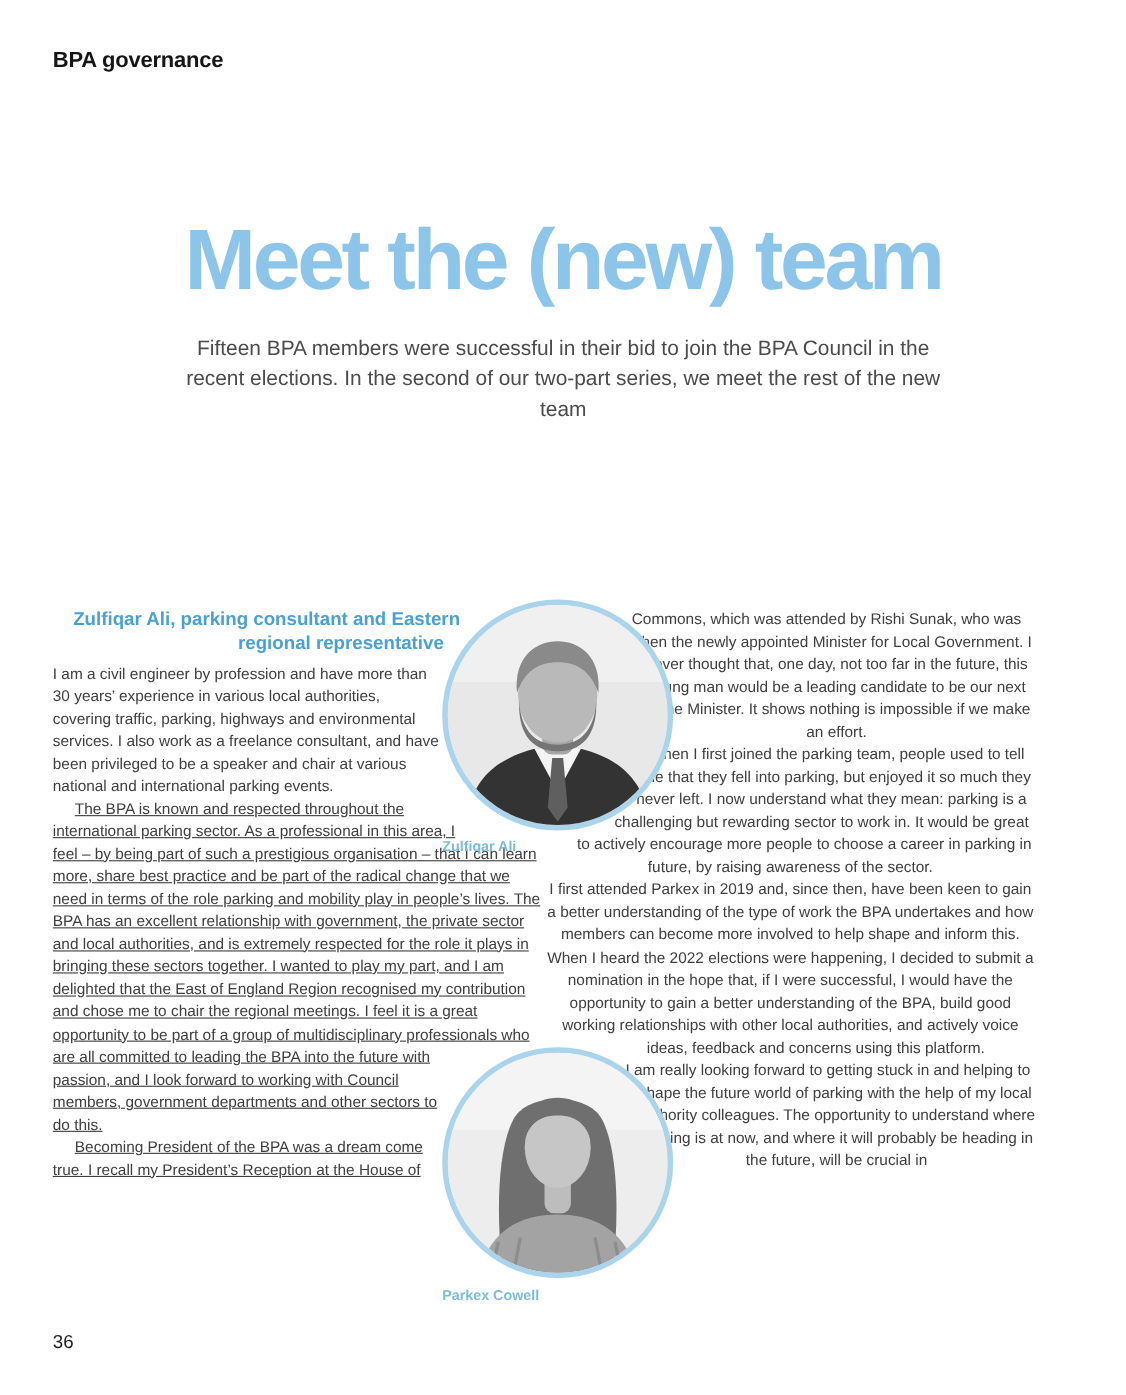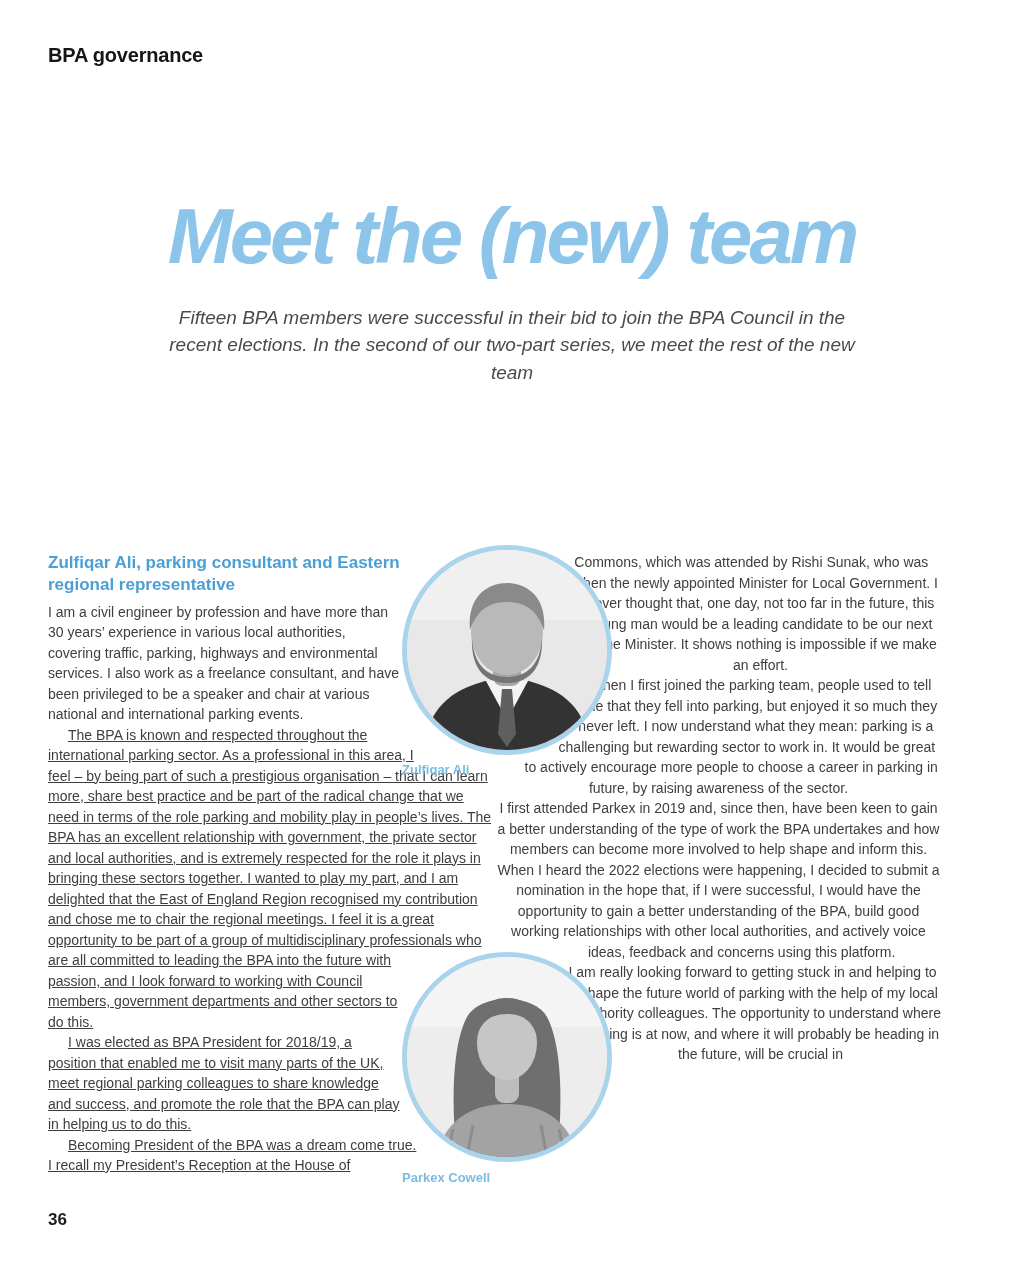--- a/index.html
+++ b/index.html
@@ -11,38 +11,38 @@
   }
   html,body{margin:0;padding:0;background:#ffffff;}
   .page{
     position:relative;width:947px;height:1268px;overflow:hidden;background:#fff;
     font-family:"Liberation Sans", sans-serif;color:var(--body-gray);
   }
   .kicker{
     position:absolute;left:48px;top:44px;
     font-size:20px;font-weight:bold;color:#151515;letter-spacing:-0.2px;
   }
-  .hero{position:absolute;left:0;top:196px;width:1024px;text-align:center;font-style:italic;}
+  .hero{position:absolute;left:0;top:196px;width:1024px;text-align:center;}
   .hero-title{
     margin:0;font-size:78px;font-weight:bold;letter-spacing:-3px;
     color:var(--title-blue);line-height:1.05;
   }
   .hero-sub{
     margin:26px auto 0;width:712px;font-size:19px;line-height:1.45;color:#4b4b4b;
   }
   .content{position:absolute;left:48px;top:552px;width:928px;display:flex;}
   .col{font-size:14px;line-height:20.5px;color:var(--body-gray);}
   .col-left{width:447px;text-align:left;}
   .col-right{width:447px;text-align:center;}
   .col p{margin:0;}
   .col-left p + p{text-indent:20px;text-decoration:underline;}
   h3{
     font-size:17px;line-height:1.28;font-weight:bold;color:var(--heading-blue);
   }
-  .col-left h3{margin:0 0 6px 0;}
+  .col-left h3{margin:0 0 6px 0;text-align:right;}
   .col-right h3{margin:14px 0 6px 0;text-align:center;}
   
   .fl{background:transparent;}
   .col-left .shape1{float:right;width:93px;height:233px;shape-outside:circle(117px at 105px 98px);}
   .col-left .spacer{float:right;clear:right;width:0;height:172px;}
   .col-left .shape2{float:right;clear:right;width:93px;height:235px;shape-outside:circle(117px at 105px 100px);}
   .col-right .shape1{float:left;width:84px;height:233px;shape-outside:circle(117px at -22px 98px);}
   .col-right .spacer{float:left;clear:left;width:0;height:172px;}
   .col-right .shape2{float:left;clear:left;width:84px;height:235px;shape-outside:circle(117px at -22px 100px);}
   
@@ -53,21 +53,21 @@
   .photo svg{display:block;width:100%;height:100%;}
   .photo1{left:402px;top:545px;}
   .photo2{left:402px;top:952px;}
   .caption{
     position:absolute;width:210px;
     font-size:13px;font-weight:bold;color:var(--caption-blue);
   }
   .cap1{left:402px;top:762px;}
   .cap2{left:402px;top:1170px;}
   .page-number{
-    position:absolute;left:48px;top:1210px;font-size:17px;font-weight:bold;color:#1c1c1c;text-align:right;
+    position:absolute;left:48px;top:1210px;font-size:17px;font-weight:normal;color:#1c1c1c;text-align:right;
   }
 </style>
 </head>
 <body>
 
 <div class="page">
 
   <div class="kicker">BPA governance</div>
 
   <section class="hero">
@@ -77,21 +77,20 @@
 
   <section class="content">
 
     <div class="col col-left">
       <div class="fl shape1"></div>
       <div class="fl spacer"></div>
       <div class="fl shape2"></div>
       <h3>Zulfiqar Ali, parking consultant and Eastern regional representative</h3>
       <p>I am a civil engineer by profession and have more than 30 years’ experience in various local authorities, covering traffic, parking, highways and environmental services. I also work as a freelance consultant, and have been privileged to be a speaker and chair at various national and international parking events.</p>
       <p>The BPA is known and respected throughout the international parking sector. As a professional in this area, I feel – by being part of such a prestigious organisation – that I can learn more, share best practice and be part of the radical change that we need in terms of the role parking and mobility play in people’s lives. The BPA has an excellent relationship with government, the private sector and local authorities, and is extremely respected for the role it plays in bringing these sectors together. I wanted to play my part, and I am delighted that the East of England Region recognised my contribution and chose me to chair the regional meetings. I feel it is a great opportunity to be part of a group of multidisciplinary professionals who are all committed to leading the BPA into the future with passion, and I look forward to working with Council members, government departments and other sectors to do this.</p>
-      <p>I was elected as BPA President for 2018/19, a position that enabled me to visit many parts of the UK, meet regional parking colleagues to share knowledge and success, and promote the role that the BPA can play in helping us to do this.</p>
       <p>Becoming President of the BPA was a dream come true. I recall my President’s Reception at the House of</p>
     </div>
 
     <div class="col col-right">
       <div class="fl shape1"></div>
       <div class="fl spacer"></div>
       <div class="fl shape2"></div>
       <p>Commons, which was attended by Rishi Sunak, who was then the newly appointed Minister for Local Government. I never thought that, one day, not too far in the future, this young man would be a leading candidate to be our next Prime Minister. It shows nothing is impossible if we make an effort.</p>
       <p>When I first joined the parking team, people used to tell me that they fell into parking, but enjoyed it so much they never left. I now understand what they mean: parking is a challenging but rewarding sector to work in. It would be great to actively encourage more people to choose a career in parking in future, by raising awareness of the sector.</p>
       <p>I first attended Parkex in 2019 and, since then, have been keen to gain a better understanding of the type of work the BPA undertakes and how members can become more involved to help shape and inform this. When I heard the 2022 elections were happening, I decided to submit a nomination in the hope that, if I were successful, I would have the opportunity to gain a better understanding of the BPA, build good working relationships with other local authorities, and actively voice ideas, feedback and concerns using this platform.</p>

